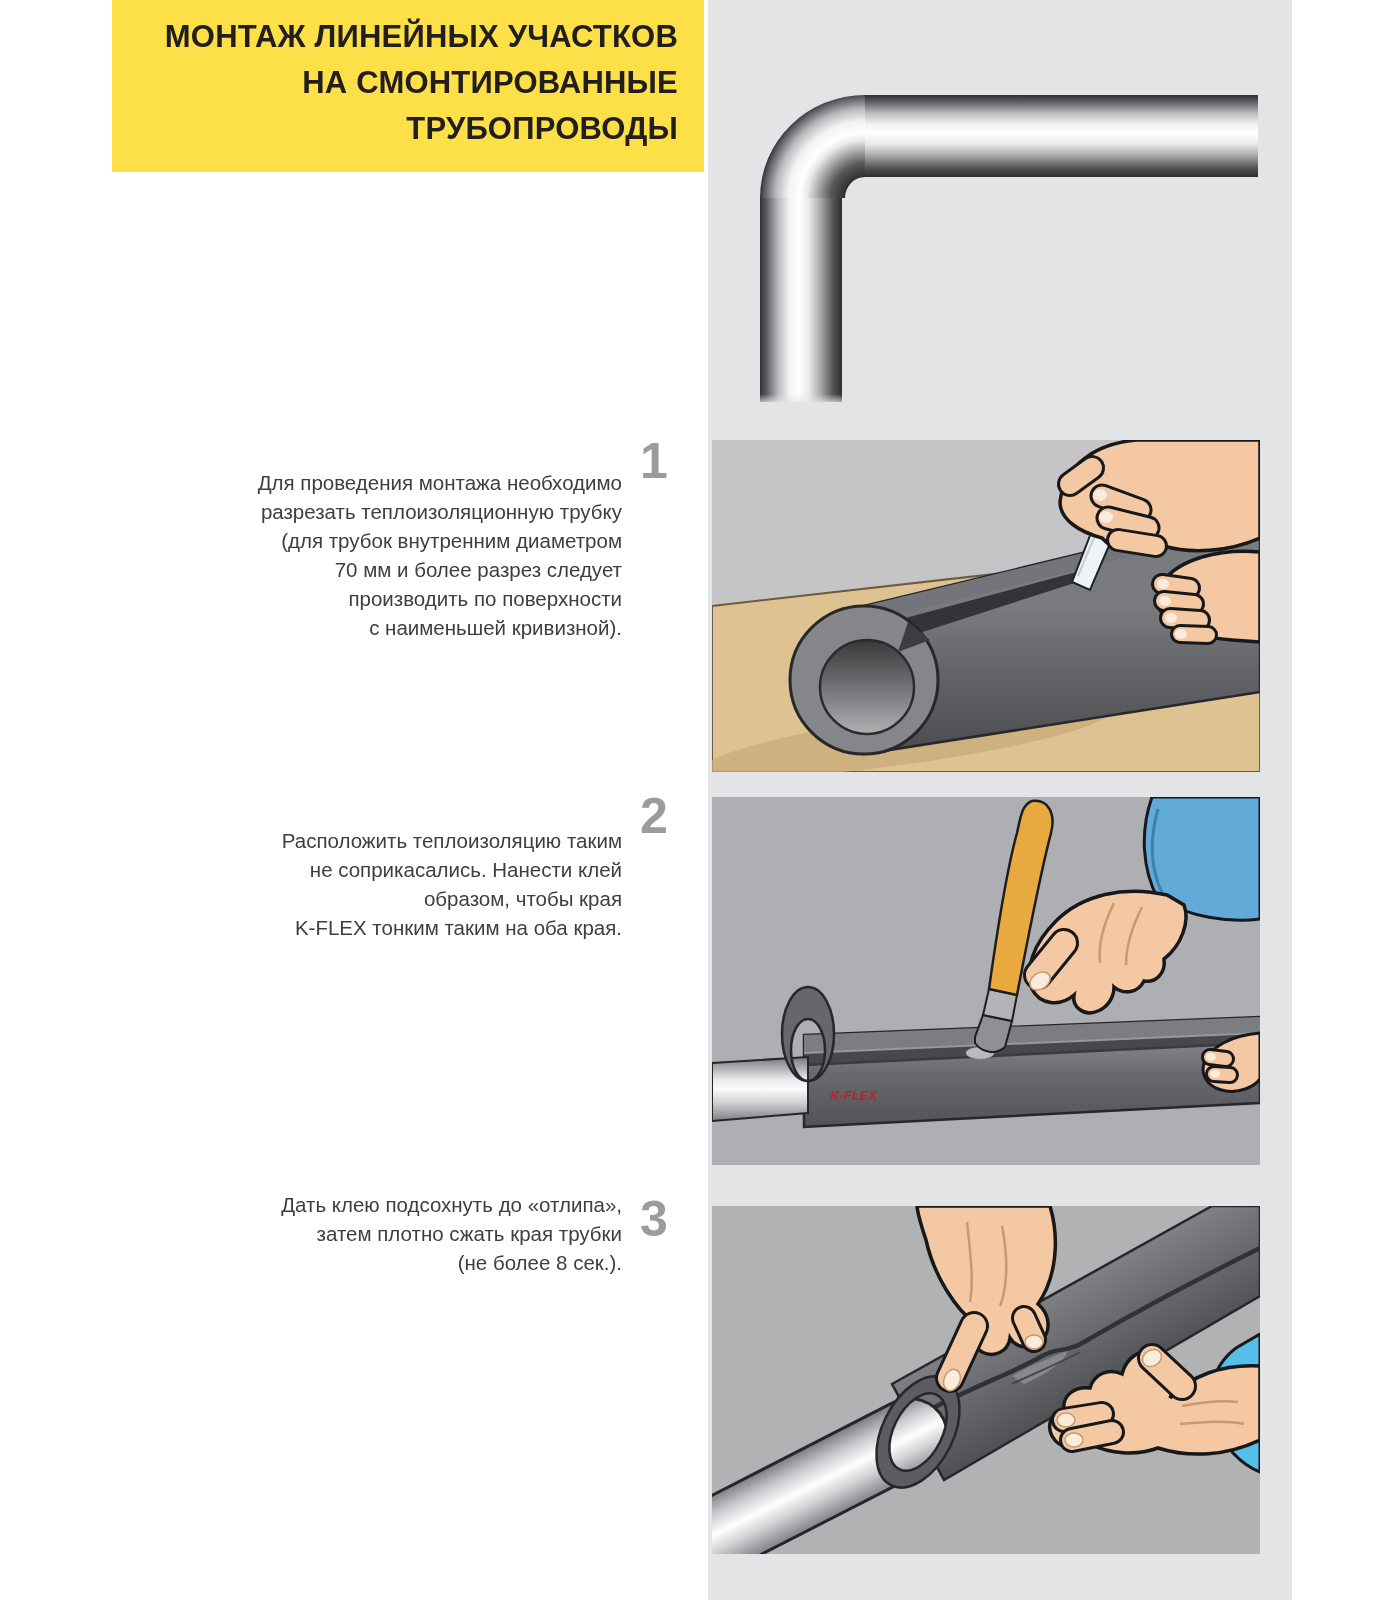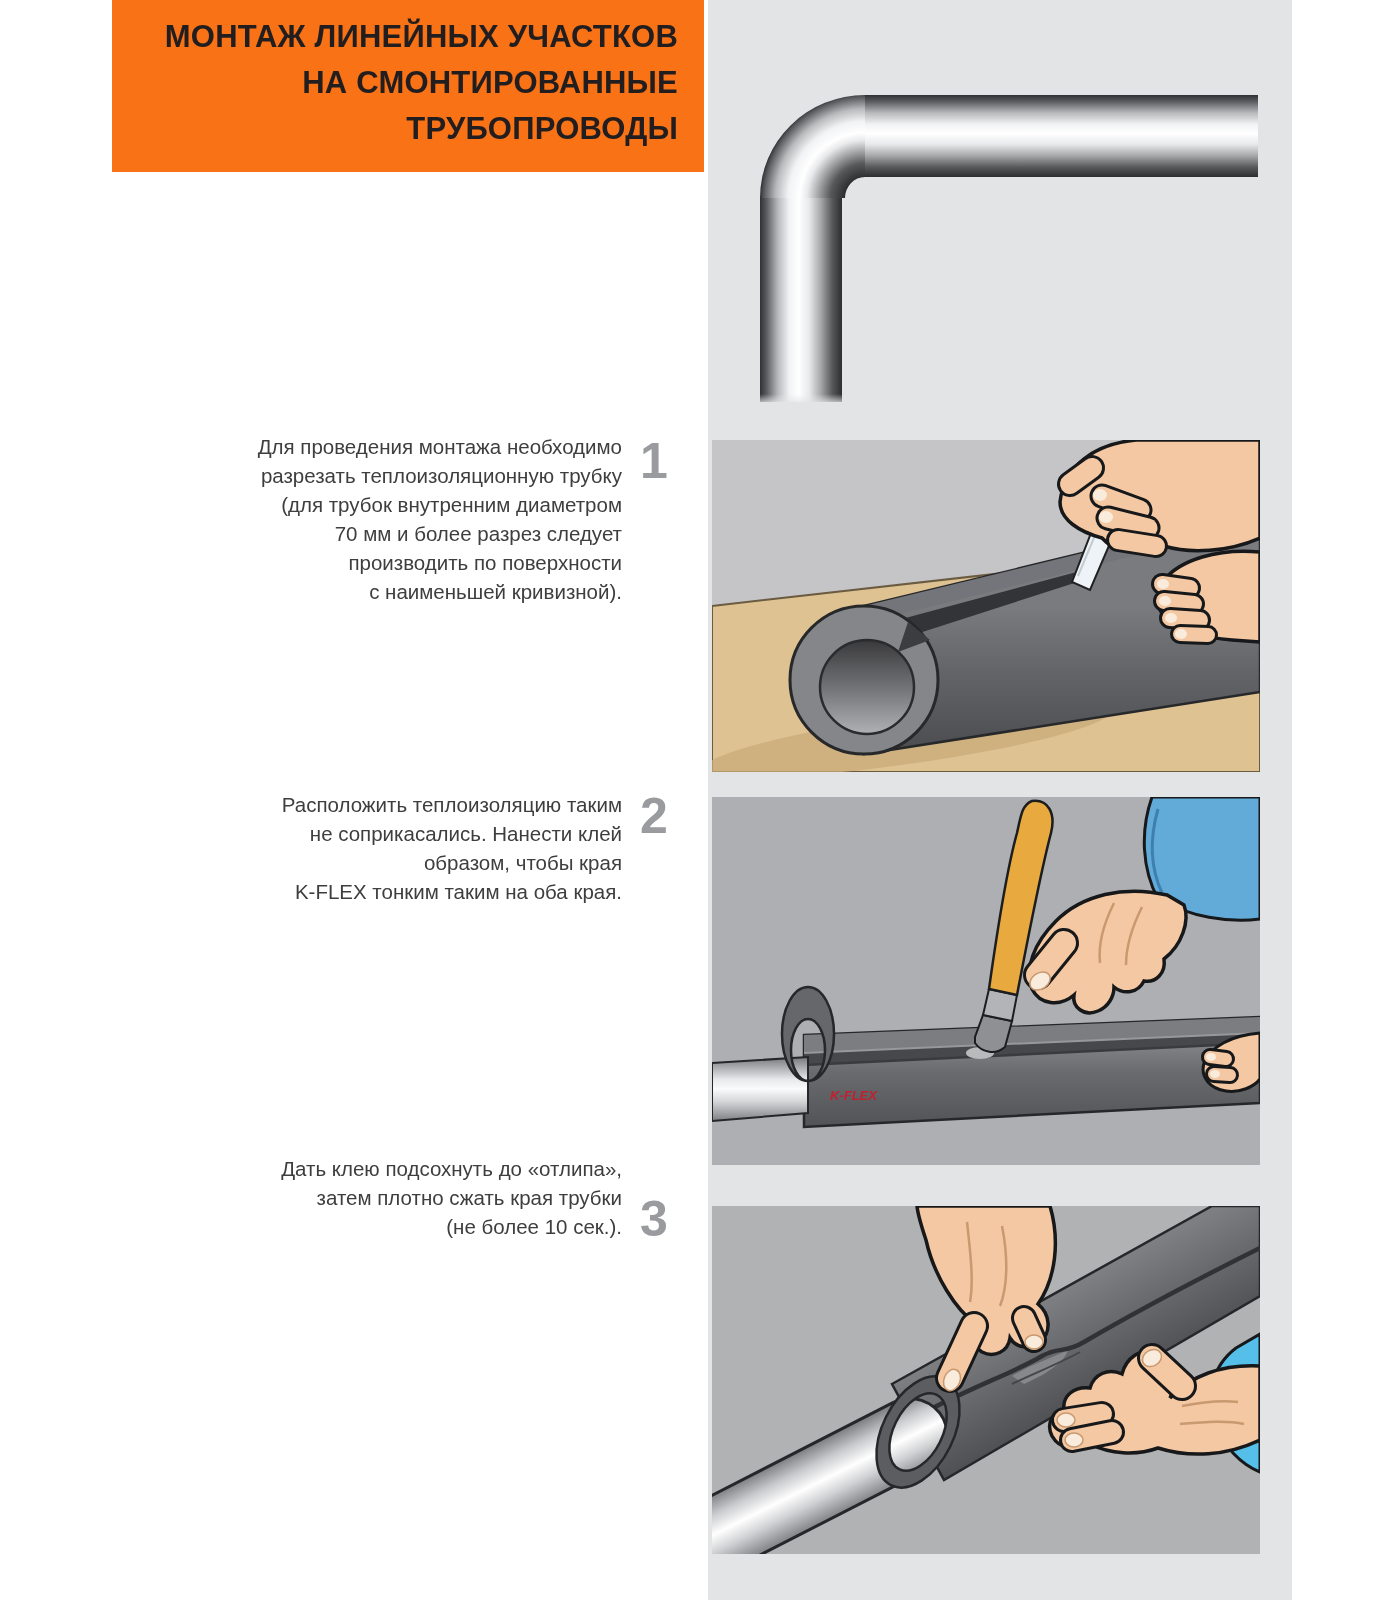--- a/index.html
+++ b/index.html
@@ -1,23 +1,23 @@
 <!DOCTYPE html>
 <html><head>
 <meta charset="utf-8">
 <style>
   html,body{margin:0;padding:0;background:#ffffff;}
   .page{position:relative;width:1400px;height:1600px;background:#ffffff;overflow:hidden;
         font-family:"Liberation Sans", sans-serif;}
   .col-right{position:absolute;left:708px;top:0;width:584px;height:1600px;background:#e3e4e6;}
-  .title-box{position:absolute;left:112px;top:0;width:592px;height:172px;background:#f97316;
+  .title-box{position:absolute;left:112px;top:0;width:592px;height:172px;background:#fde047;
              box-sizing:border-box;padding:14px 26px 0 0;text-align:right;}
   .title-line{font-size:31px;font-weight:700;line-height:46px;color:#221e1f;letter-spacing:0.2px;}
   .step-text{position:absolute;left:140px;width:482px;text-align:right;
-             font-size:20.5px;line-height:29px;color:#3e3e3e;}
+             font-size:20.5px;line-height:29px;color:#3e3e3e;margin-top:36px;}
   .step-num{position:absolute;left:632px;width:44px;text-align:center;
             font-size:50px;line-height:54px;font-weight:700;color:#9a9b9f;}
   .illus{position:absolute;display:block;}
 </style>
 </head>
 <body>
 
 <div class="page">
 
   <div class="col-right"></div>
@@ -42,21 +42,21 @@
     <div>Расположить теплоизоляцию таким</div>
     <div>не соприкасались. Нанести клей</div>
     <div>образом, чтобы края</div>
     <div>K-FLEX тонким таким на оба края.</div>
   </div>
   <div class="step-num" style="top:789px">2</div>
 
   <div class="step-text" style="top:1154px">
     <div>Дать клею подсохнуть до «отлипа»,</div>
     <div>затем плотно сжать края трубки</div>
-    <div>(не более 10 сек.).</div>
+    <div>(не более 8 сек.).</div>
   </div>
   <div class="step-num" style="top:1192px">3</div>
 
   <svg class="illus" style="left:708px;top:0;width:584px;height:430px" viewBox="0 0 584 430">
     <defs>
       <linearGradient id="chromeH" x1="0" y1="95" x2="0" y2="177" gradientUnits="userSpaceOnUse">
         <stop offset="0" stop-color="#303134"></stop>
           <stop offset="0.08" stop-color="#5b5c5f"></stop>
         <stop offset="0.22" stop-color="#b9babc"></stop>
           <stop offset="0.36" stop-color="#f2f3f5"></stop>

